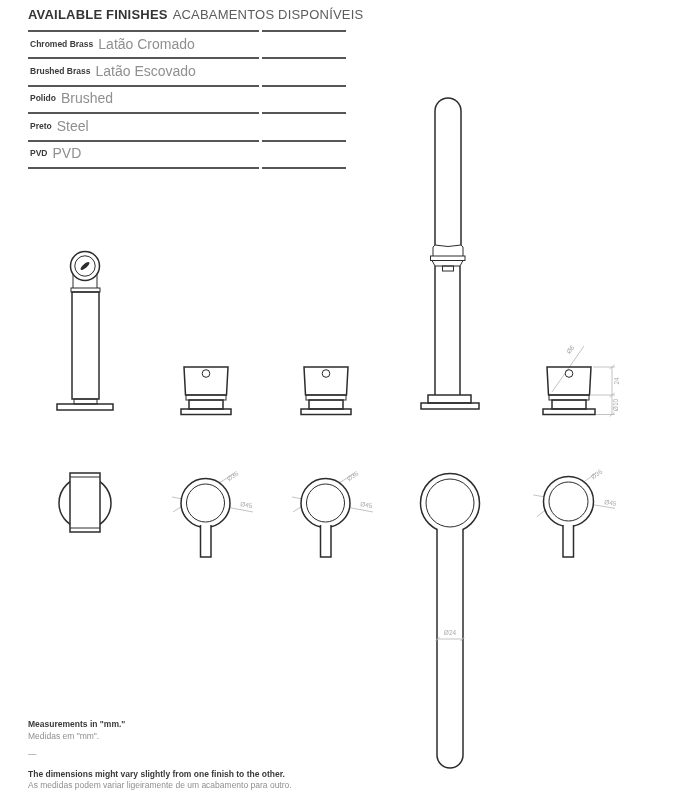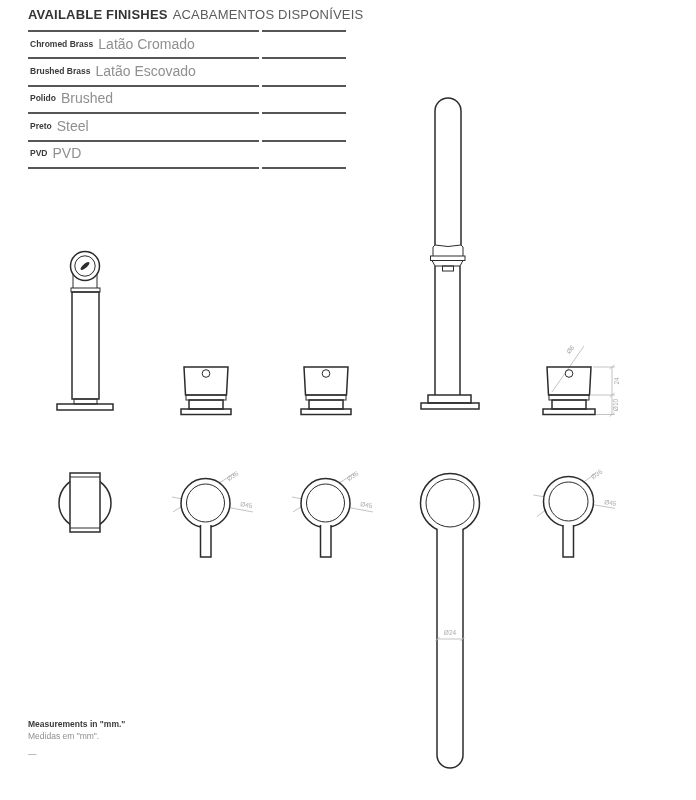--- a/index.html
+++ b/index.html
@@ -184,15 +184,17 @@
     <circle class="thin" cx="40.5" cy="46.5" r="19.5"></circle>
     <path class="lnw" d="M35,70 V102 H45.5 V70" stroke-width="1.3"></path>
     <text class="dimtxt" transform="translate(70,21) rotate(-36)" text-anchor="middle">Ø36</text>
     <text class="dimtxt" transform="translate(82,50) rotate(9)" text-anchor="middle">Ø45</text>
   </svg>
 
   <div class="foot">
     <div class="b">Measurements in "mm."</div>
     <div class="g">Medidas em "mm".</div>
     <div class="dash">—</div>
+    <div class="b">The dimensions might vary slightly from one finish to the other.</div>
+    <div class="g">As medidas podem variar ligeiramente de um acabamento para outro.</div>
   </div>
 
 </div>
 
 </body></html>

